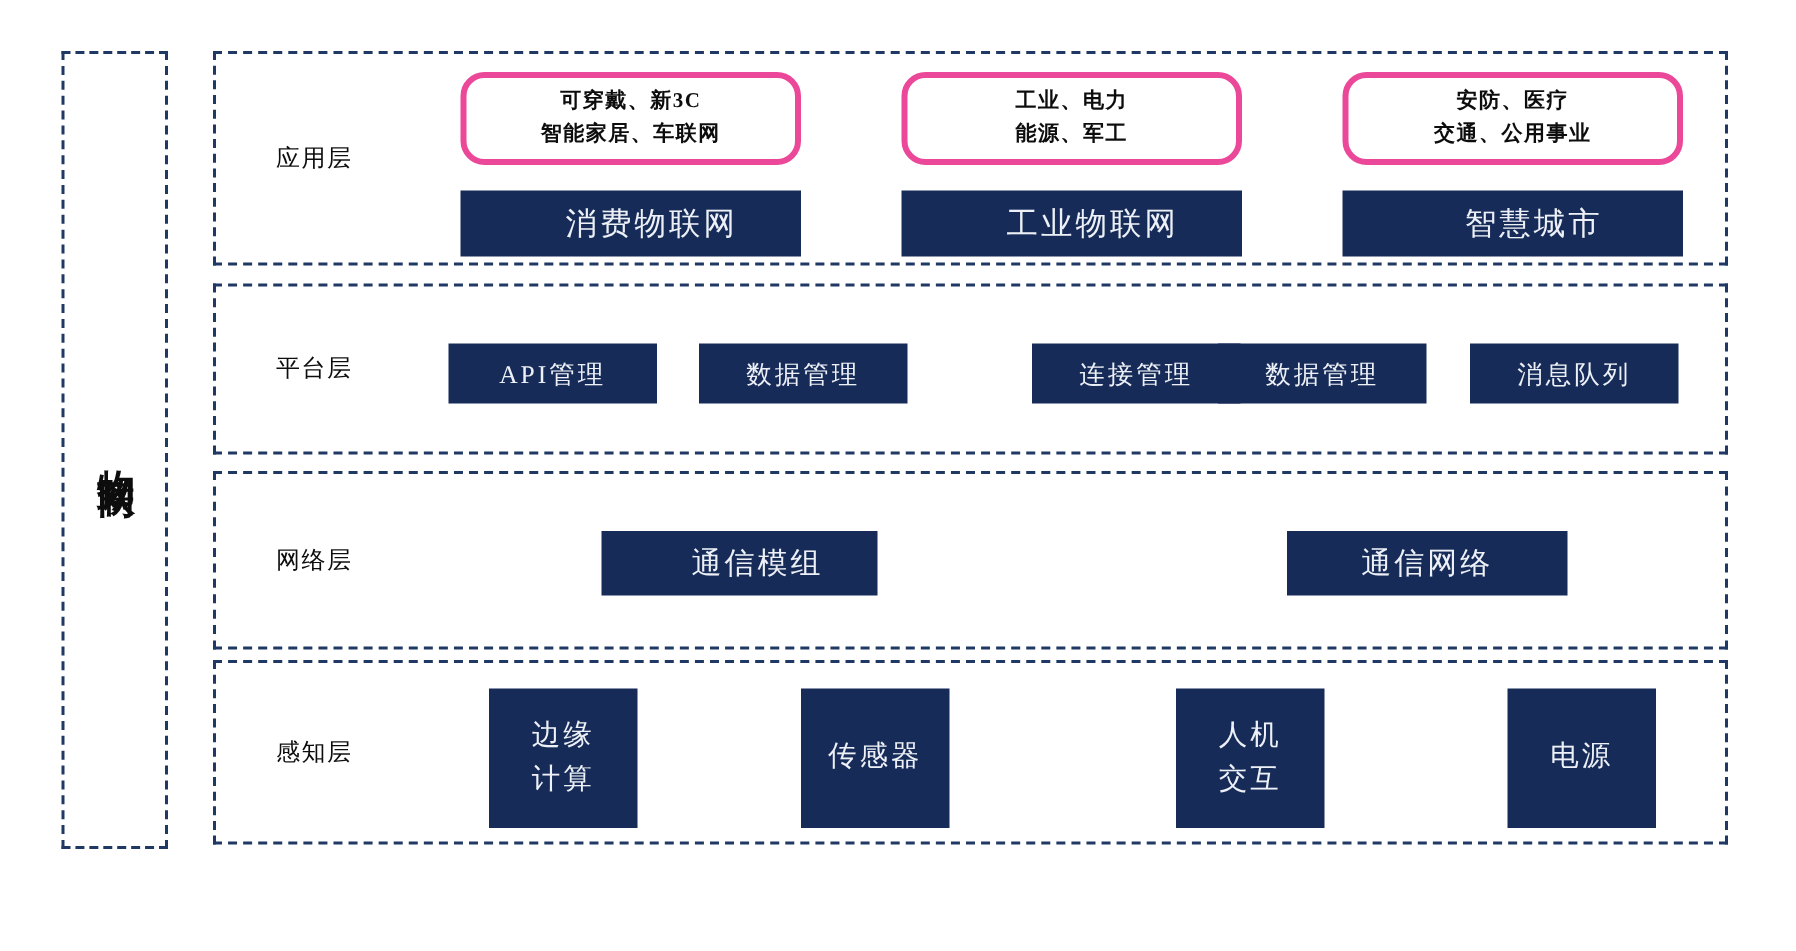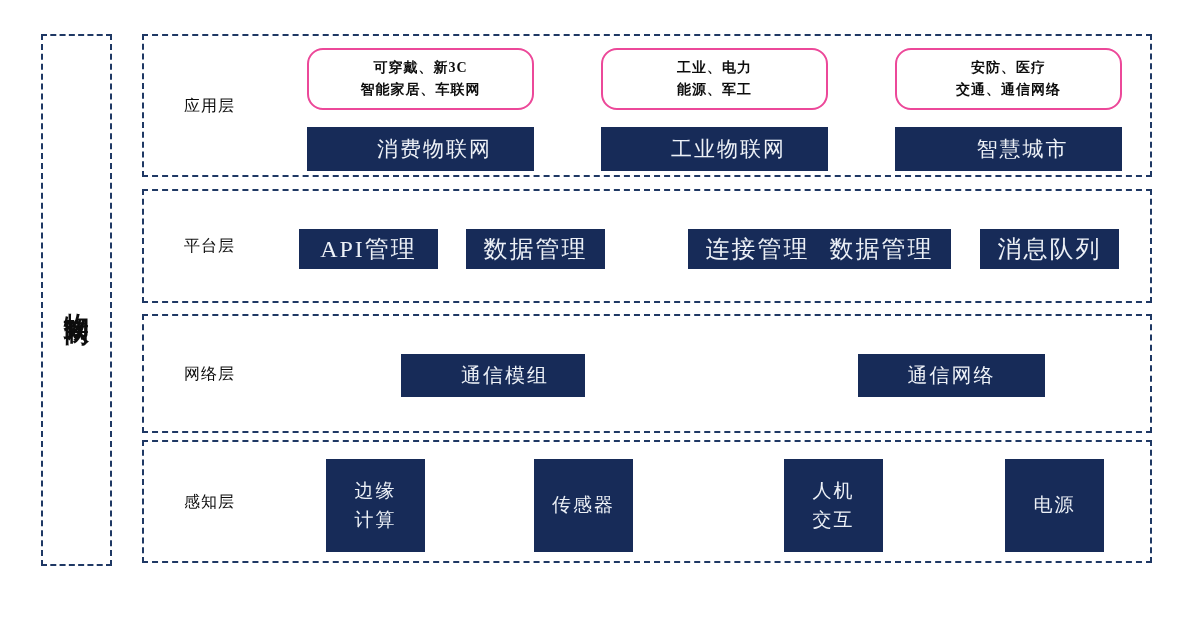--- a/index.html
+++ b/index.html
@@ -61,21 +61,21 @@
   }
   
   .app-col{position:absolute;width:227px;top:0;height:100%;}
   .app-col-1{left:163px;}
   .app-col-2{left:457px;}
   .app-col-3{left:751px;}
   .tag-box{
     position:absolute;
     left:0; top:12px;
     width:227px; height:62px;
-    border:2px solid #ec4899;
+    border:4px solid #ec4899;
     border-radius:16px;
     display:flex;
     flex-direction:column;
     align-items:center;
     justify-content:center;
     background:#ffffff;
   }
   .tag-line{
     font-size:14px;
     font-weight:700;
@@ -98,21 +98,21 @@
     left:0; top:91px;
     width:227px; height:44px;
     font-size:21px;
     padding-left:28px;
   }
   
   .plat-box{
     position:absolute;
     top:38px;
     width:139px; height:40px;
-    font-size:24px;
+    font-size:17px;
   }
   .plat-box-1{left:155px;}
   .plat-box-2{left:322px;}
   .plat-box-3{left:496px;margin-left:48px;}
   .plat-box-4{left:668px;}
   .plat-box-5{left:836px;}
   
   .net-box{
     position:absolute;
     top:38px;
@@ -159,21 +159,21 @@
       <div class="tag-box">
         <span class="tag-line">工业、电力</span>
         <span class="tag-line">能源、军工</span>
       </div>
       <div class="navy app-box">工业物联网</div>
     </div>
 
     <div class="app-col app-col-3">
       <div class="tag-box">
         <span class="tag-line">安防、医疗</span>
-        <span class="tag-line">交通、通信网络</span>
+        <span class="tag-line">交通、公用事业</span>
       </div>
       <div class="navy app-box">智慧城市</div>
     </div>
   </section>
 
   <section class="layer layer-platform">
     <div class="layer-label">平台层</div>
     <div class="navy plat-box plat-box-1">API管理</div>
     <div class="navy plat-box plat-box-2">数据管理</div>
     <div class="navy plat-box plat-box-3">连接管理</div>

